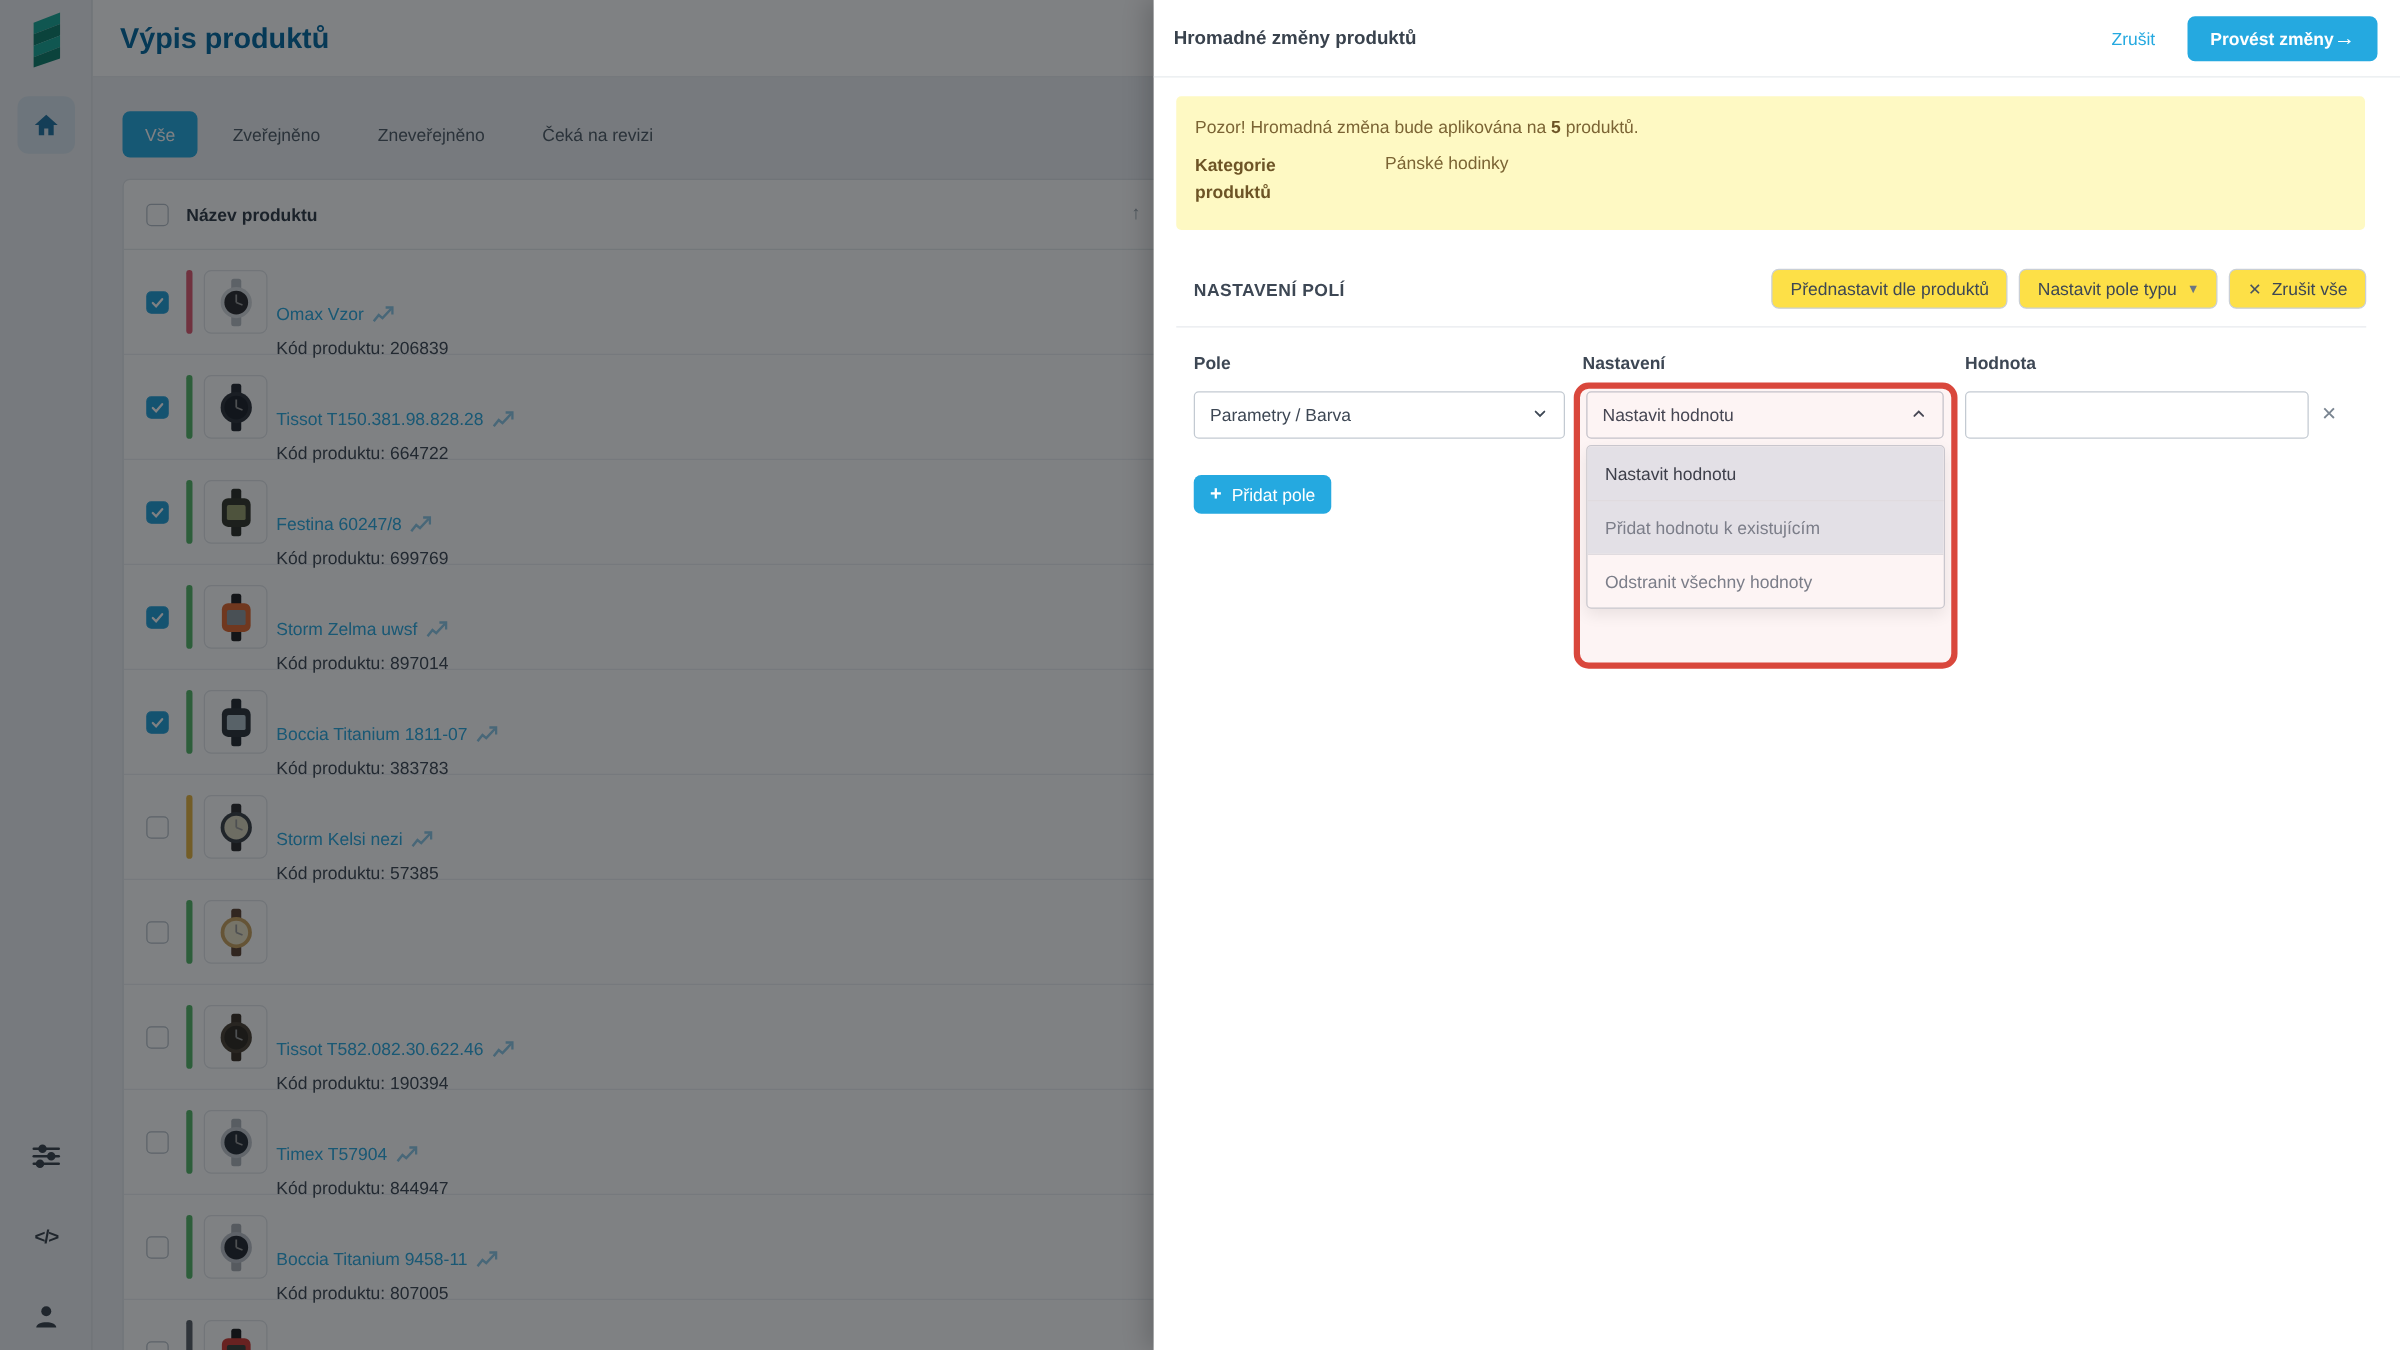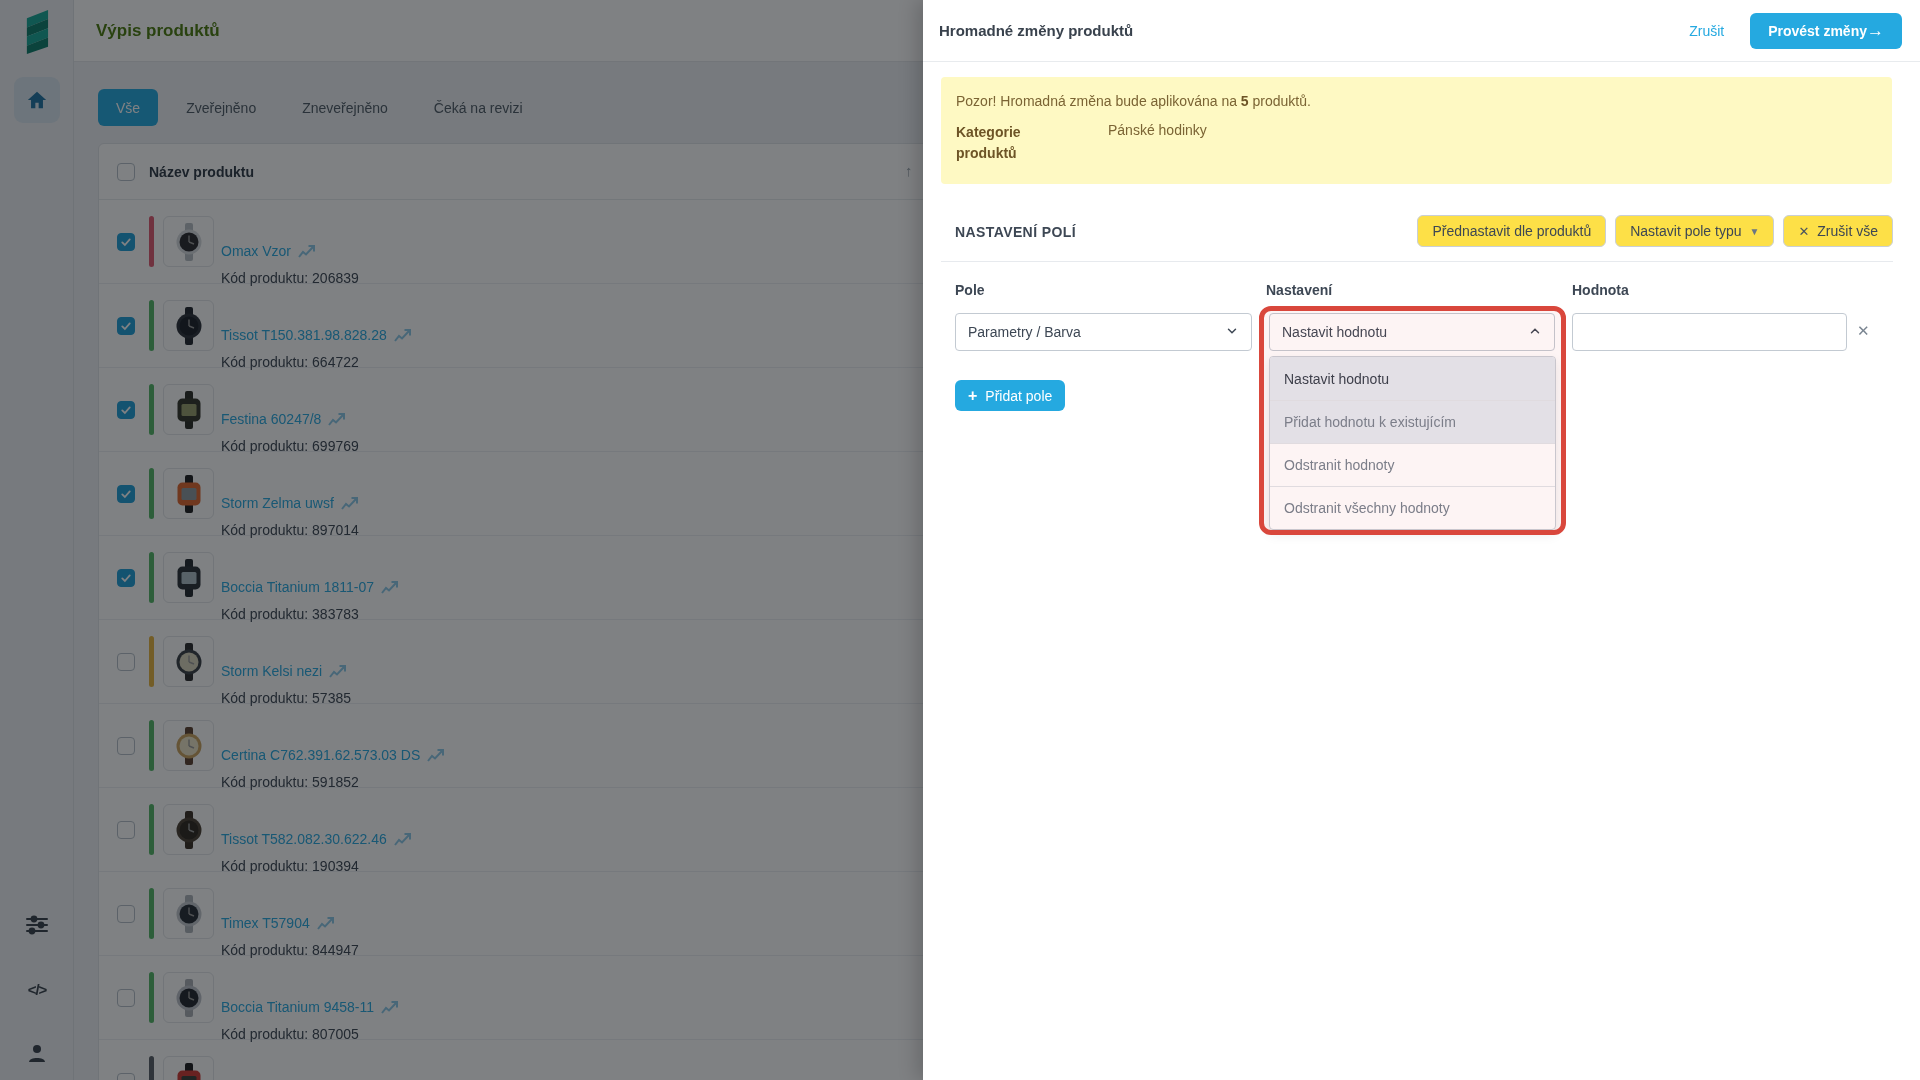--- a/index.html
+++ b/index.html
@@ -12,21 +12,21 @@
   .home-btn { position:absolute; left:14px; top:77px; width:46px; height:46px; background:#d9e6f0; border-radius:9px; display:flex; align-items:center; justify-content:center; cursor:pointer; }
   .home-btn svg { width:22px; height:22px; fill:#2174a3; }
   .side-bottom { position:absolute; left:0; bottom:14px; width:74px; display:flex; flex-direction:column; align-items:center; gap:38px; }
   .side-ic { width:26px; height:26px; display:flex; align-items:center; justify-content:center; color:#39424d; cursor:pointer; }
   .side-ic svg { width:24px; height:24px; }
   .code-ic { font-weight:bold; font-size:15px; letter-spacing:-1px; }
 
   
   .main { position:absolute; left:74px; top:0; width:849px; height:1080px; overflow:hidden; }
   .topbar { position:absolute; left:0; top:0; width:100%; height:62px; background:#fff; border-bottom:1px solid #e4e7eb; display:flex; align-items:center; }
-  .page-title { font-size:17px; font-weight:bold; color:#4d7c0f; margin-left:22px; }
+  .page-title { font-size:23px; font-weight:bold; color:#0369a1; margin-left:22px; }
   .tabs { position:absolute; left:24px; top:89px; height:37px; display:flex; gap:10px; }
   .tab { padding:0 18px; height:37px; display:flex; align-items:center; color:#4f5b66; cursor:pointer; border-radius:6px; }
   .tab.active { background:#25a9e0; color:#fff; }
 
   .card { position:absolute; left:24px; top:143px; width:900px; background:#fff; border:1px solid #dfe3e8; border-radius:6px 6px 0 0; }
   .thead { position:relative; height:56px; border-bottom:1px solid #e7eaed; }
   .thead .cb { position:absolute; left:18px; top:19px; }
   .thead-label { position:absolute; left:50px; top:20px; font-weight:bold; color:#2f3a46; }
   .sort-arrow { position:absolute; left:806px; top:18px; color:#9aa4ad; font-size:15px; }
 
@@ -316,27 +316,20 @@
         <svg viewBox="0 0 40 40">
           <rect class="strap" x="16" y="1" width="8" height="38" rx="2" fill="#5d4130"></rect>
           <g class="analog">
             <circle class="a-case" cx="20" cy="20" r="12.5" fill="#c9a25e"></circle>
             <circle class="a-dial" cx="20" cy="20" r="9.5" fill="#ece3c6"></circle>
             <line x1="20" y1="20" x2="20" y2="13.5" stroke="#999" stroke-width="1.4"></line>
             <line x1="20" y1="20" x2="25" y2="22" stroke="#999" stroke-width="1.4"></line>
           </g>
 
         </svg>
-      </div>
-      <div class="prod-text">
-        <a class="prod-name">Certina C762.391.62.573.03 DS</a><span class="chart-ic"><svg width="17" height="14" viewBox="0 0 17 14">
-                <path d="M1 13 L5 8 L8 10.5 L15 3" fill="none" stroke="#8cc8e8" stroke-width="2"></path>
-                <path d="M10.5 2 H16 V7.5" fill="none" stroke="#8cc8e8" stroke-width="2"></path>
-              </svg></span>
-        <div class="code-line"><span>Kód produktu:</span> <span>591852</span></div>
       </div>
     </div>
         <div class="row">
       <div class="cb">
         
       </div>
       <div class="status-bar" style="background: rgb(84, 183, 104);"></div>
       <div class="thumb">
         <svg viewBox="0 0 40 40">
           <rect class="strap" x="16" y="1" width="8" height="38" rx="2" fill="#3a2e24"></rect>
@@ -494,23 +487,20 @@
   <div class="remove-x">✕</div>
 
   <div class="dropdown" id="dd-host">
       <div class="dd-item slate selected">
         <span>Nastavit hodnotu</span>
       </div>
       <div class="dd-item slate">
         <span>Přidat hodnotu k existujícím</span>
       </div>
       <div class="dd-item white">
-        <span>Odstranit hodnoty</span>
-      </div>
-      <div class="dd-item white">
         <span>Odstranit všechny hodnoty</span>
       </div>
     </div>
 
   <div class="annotation"></div>
 
   <button class="btn-add">
     <span class="plus">+</span>
     <span>Přidat pole</span>
   </button>

